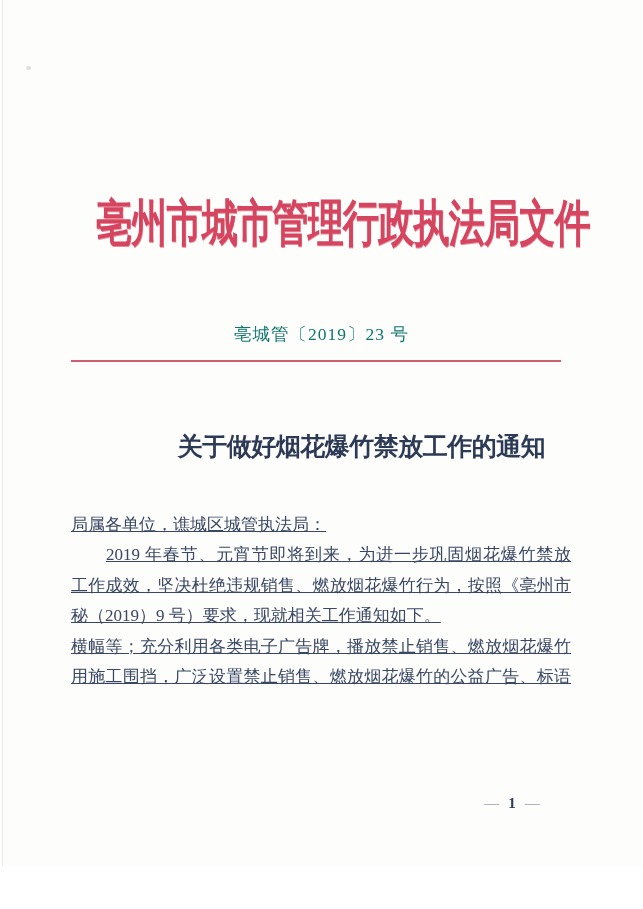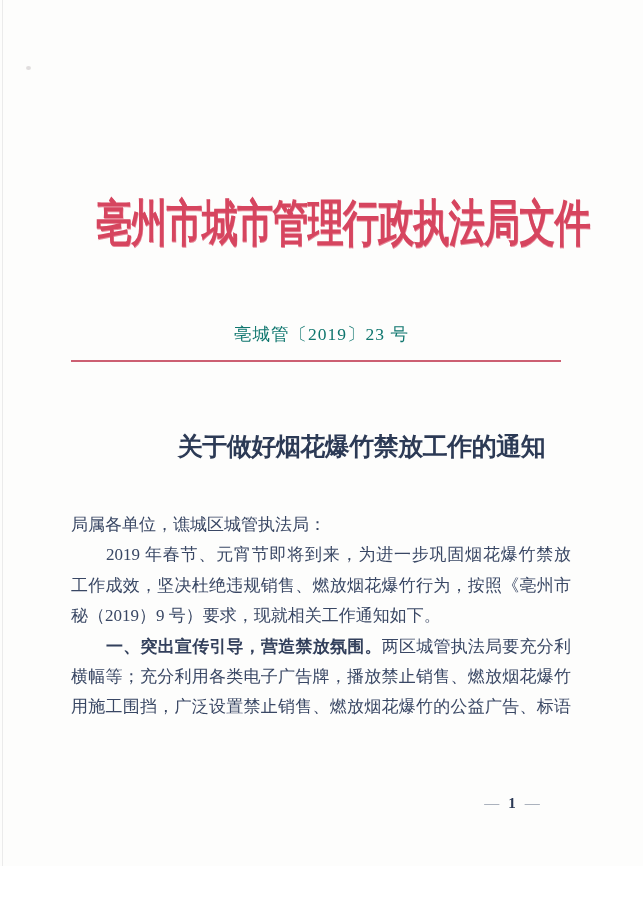--- a/index.html
+++ b/index.html
@@ -87,20 +87,21 @@
     left: 71px;
     top: 510px;
     width: 500px;
     font-size: 17px;
     line-height: 30.4px;
     color: #394764;
   }
   .body-line {
     width: 500px;
     white-space: nowrap;
+    text-decoration: underline;
   }
   .body-line.fill {
     white-space: normal;
     text-align: justify;
     text-align-last: justify;
   }
   .body-line.indent {
     padding-left: 35px;
     width: 465px;
   }
@@ -154,23 +155,20 @@
     </div>
     <div class="body-line indent fill">
       <span class="seg-text">2019 年春节、元宵节即将到来，为进一步巩固烟花爆竹禁放</span>
     </div>
     <div class="body-line fill">
       <span class="seg-text">工作成效，坚决杜绝违规销售、燃放烟花爆竹行为，按照《亳州市</span>
     </div>
     <div class="body-line">
       <span class="seg-text">秘（2019）9 号）要求，现就相关工作通知如下。</span>
     </div>
-    <div class="body-line indent fill">
-      <span class="seg-bold">一、突出宣传引导，营造禁放氛围。</span><span class="seg-text">两区城管执法局要充分利</span>
-    </div>
     <div class="body-line fill">
       <span class="seg-text">横幅等；充分利用各类电子广告牌，播放禁止销售、燃放烟花爆竹</span>
     </div>
     <div class="body-line fill">
       <span class="seg-text">用施工围挡，广泛设置禁止销售、燃放烟花爆竹的公益广告、标语</span>
     </div>
   </div>
 
   <div class="page-number">
     <span class="dash">—</span><span class="num">1</span><span class="dash">—</span>

